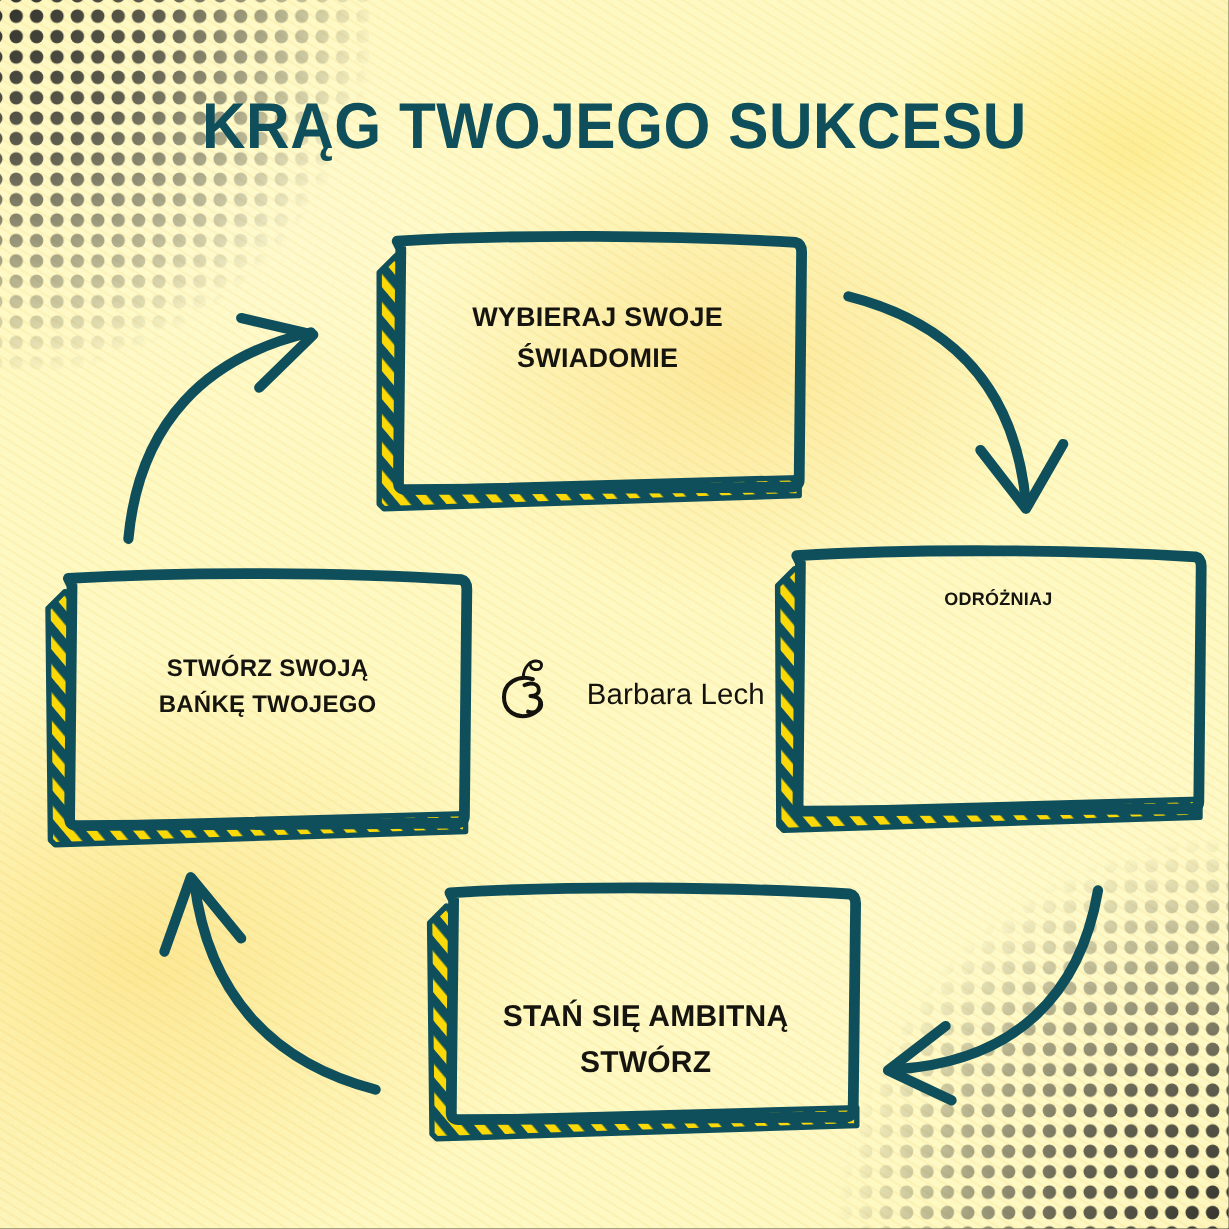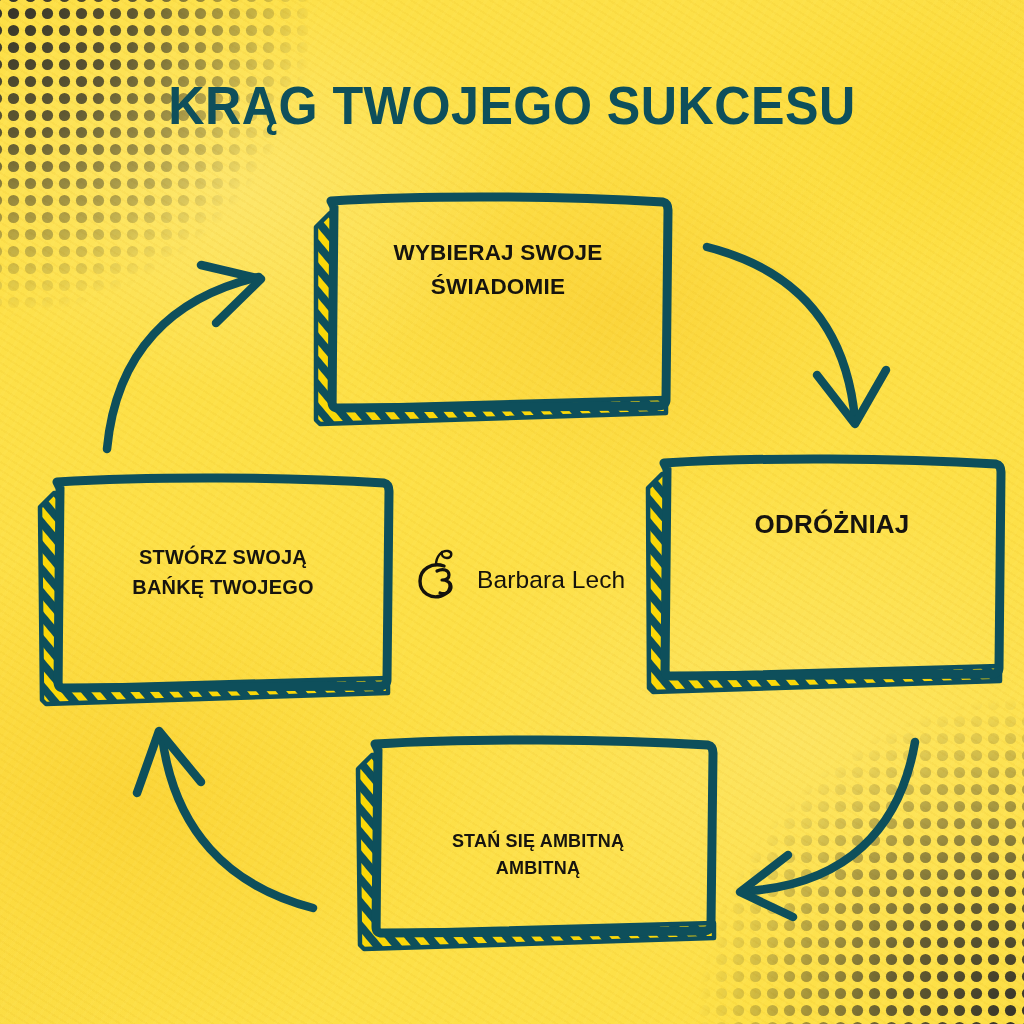--- a/index.html
+++ b/index.html
@@ -5,21 +5,21 @@
   html, body {
     margin: 0;
     padding: 0;
     background: #111;
   }
   #canvas {
     position: relative;
     width: 1024px;
     height: 1024px;
     overflow: hidden;
-    background: #fde047;
+    background: #fef9c3;
     font-family: "Liberation Sans", sans-serif;
     user-select: none;
   }
 
   
   .tex {
     position: absolute;
     inset: 0;
     pointer-events: none;
   }
@@ -82,35 +82,35 @@
     position: absolute;
     color: #16140f;
     font-weight: 700;
     text-align: center;
     line-height: 1.52;
     letter-spacing: .2px;
     pointer-events: none;
   }
   .box-label span { display: block; }
 
-  #label-top    { left: 336px; top: 236px; width: 324px; font-size: 22.5px; }
-  #label-right  { left: 668px; top: 505px; width: 328px; font-size: 26px; }
-  #label-bottom { left: 378px; top: 828px; width: 320px; font-size: 18px; }
+  #label-top    { left: 336px; top: 248px; width: 324px; font-size: 22.5px; }
+  #label-right  { left: 668px; top: 489px; width: 328px; font-size: 15px; }
+  #label-bottom { left: 378px; top: 828px; width: 320px; font-size: 25px; }
   #label-left   { left: 62px;  top: 542px; width: 322px; font-size: 20px; }
 
   
   #logo {
     position: absolute;
     left: 414px;
     top: 540px;
     width: 210px;
     height: 80px;
     display: flex;
     align-items: center;
-    gap: 11px;
+    gap: 23px;
   }
   #logo-mark {
     flex: 0 0 auto;
     width: 52px; height: 60px;
     margin-top: -4px;
   }
   #logo-text {
     color: #14120d;
     font-size: 24.5px;
     font-weight: 400;
@@ -243,21 +243,21 @@
     <span>WYBIERAJ SWOJE</span>
     <span>ŚWIADOMIE</span>
   </div>
 
   <div class="box-label" id="label-right">
     <span>ODRÓŻNIAJ</span>
   </div>
 
   <div class="box-label" id="label-bottom">
     <span>STAŃ SIĘ AMBITNĄ</span>
-    <span>AMBITNĄ</span>
+    <span>STWÓRZ</span>
   </div>
 
   <div class="box-label" id="label-left">
     <span>STWÓRZ SWOJĄ</span>
     <span>BAŃKĘ TWOJEGO</span>
   </div>
 
   <div id="logo">
     <svg id="logo-mark" viewBox="0 0 52 60" fill="none" stroke="#14120d" stroke-linecap="round" stroke-linejoin="round">
 

